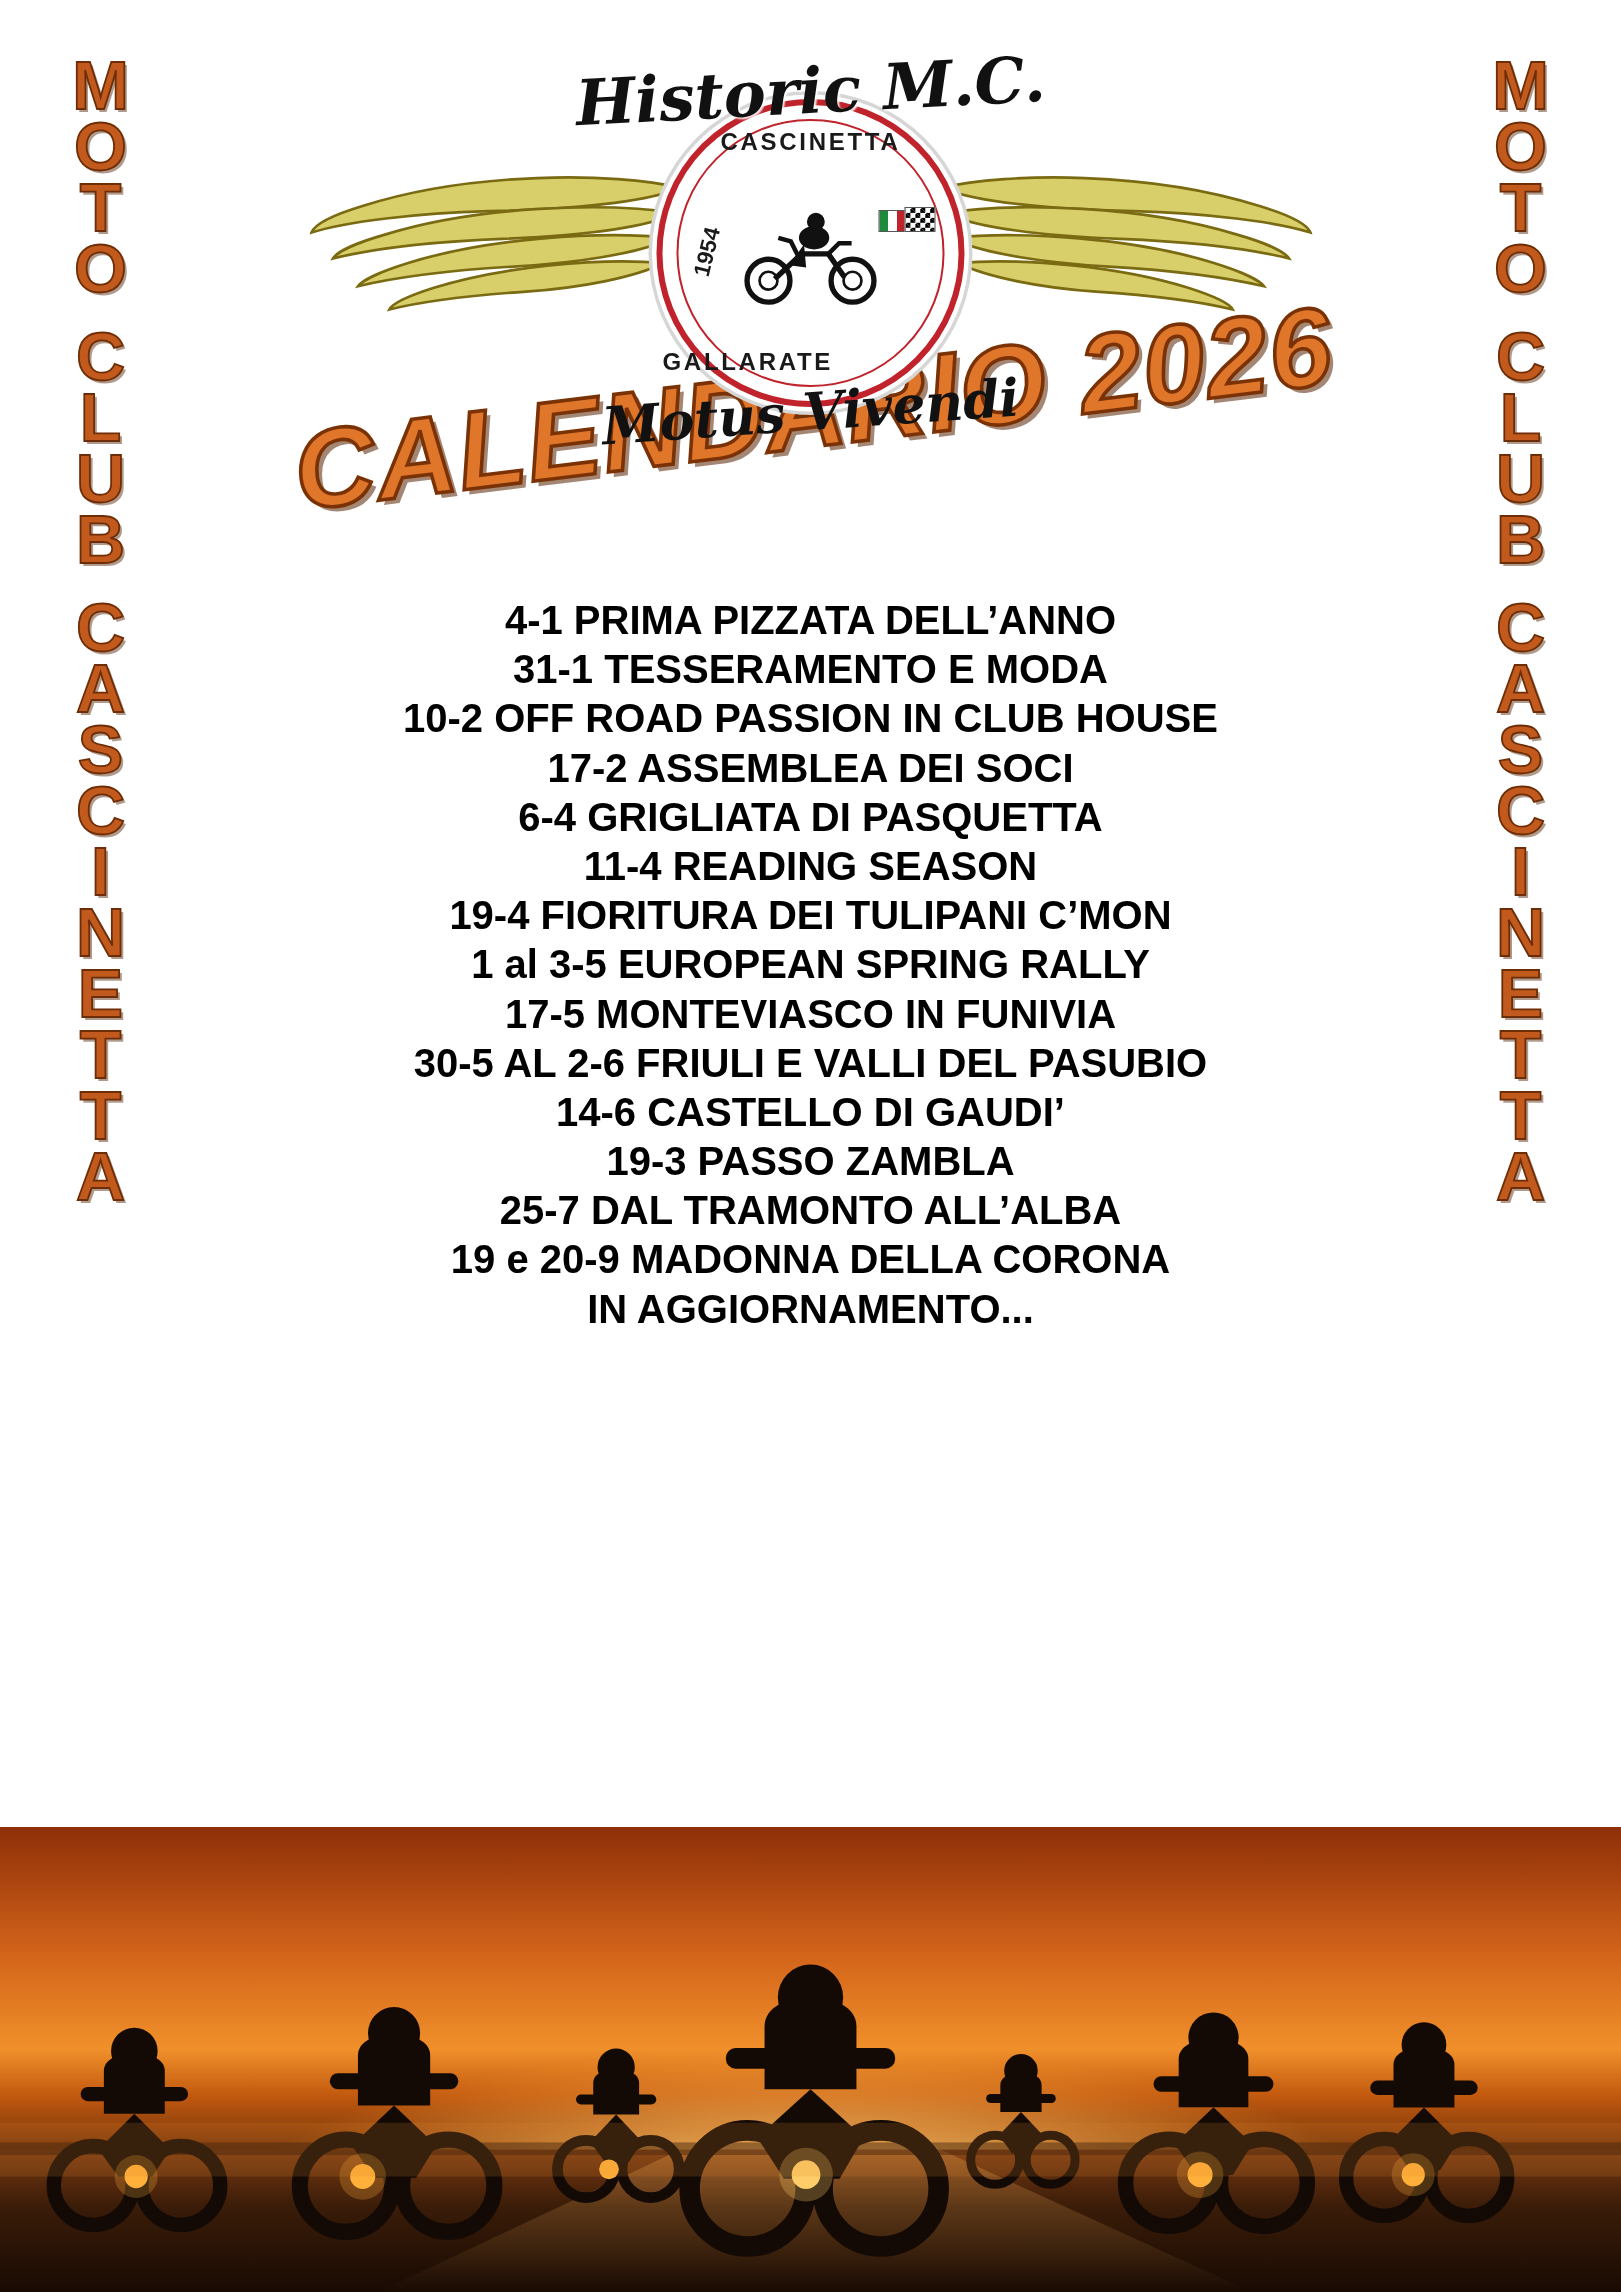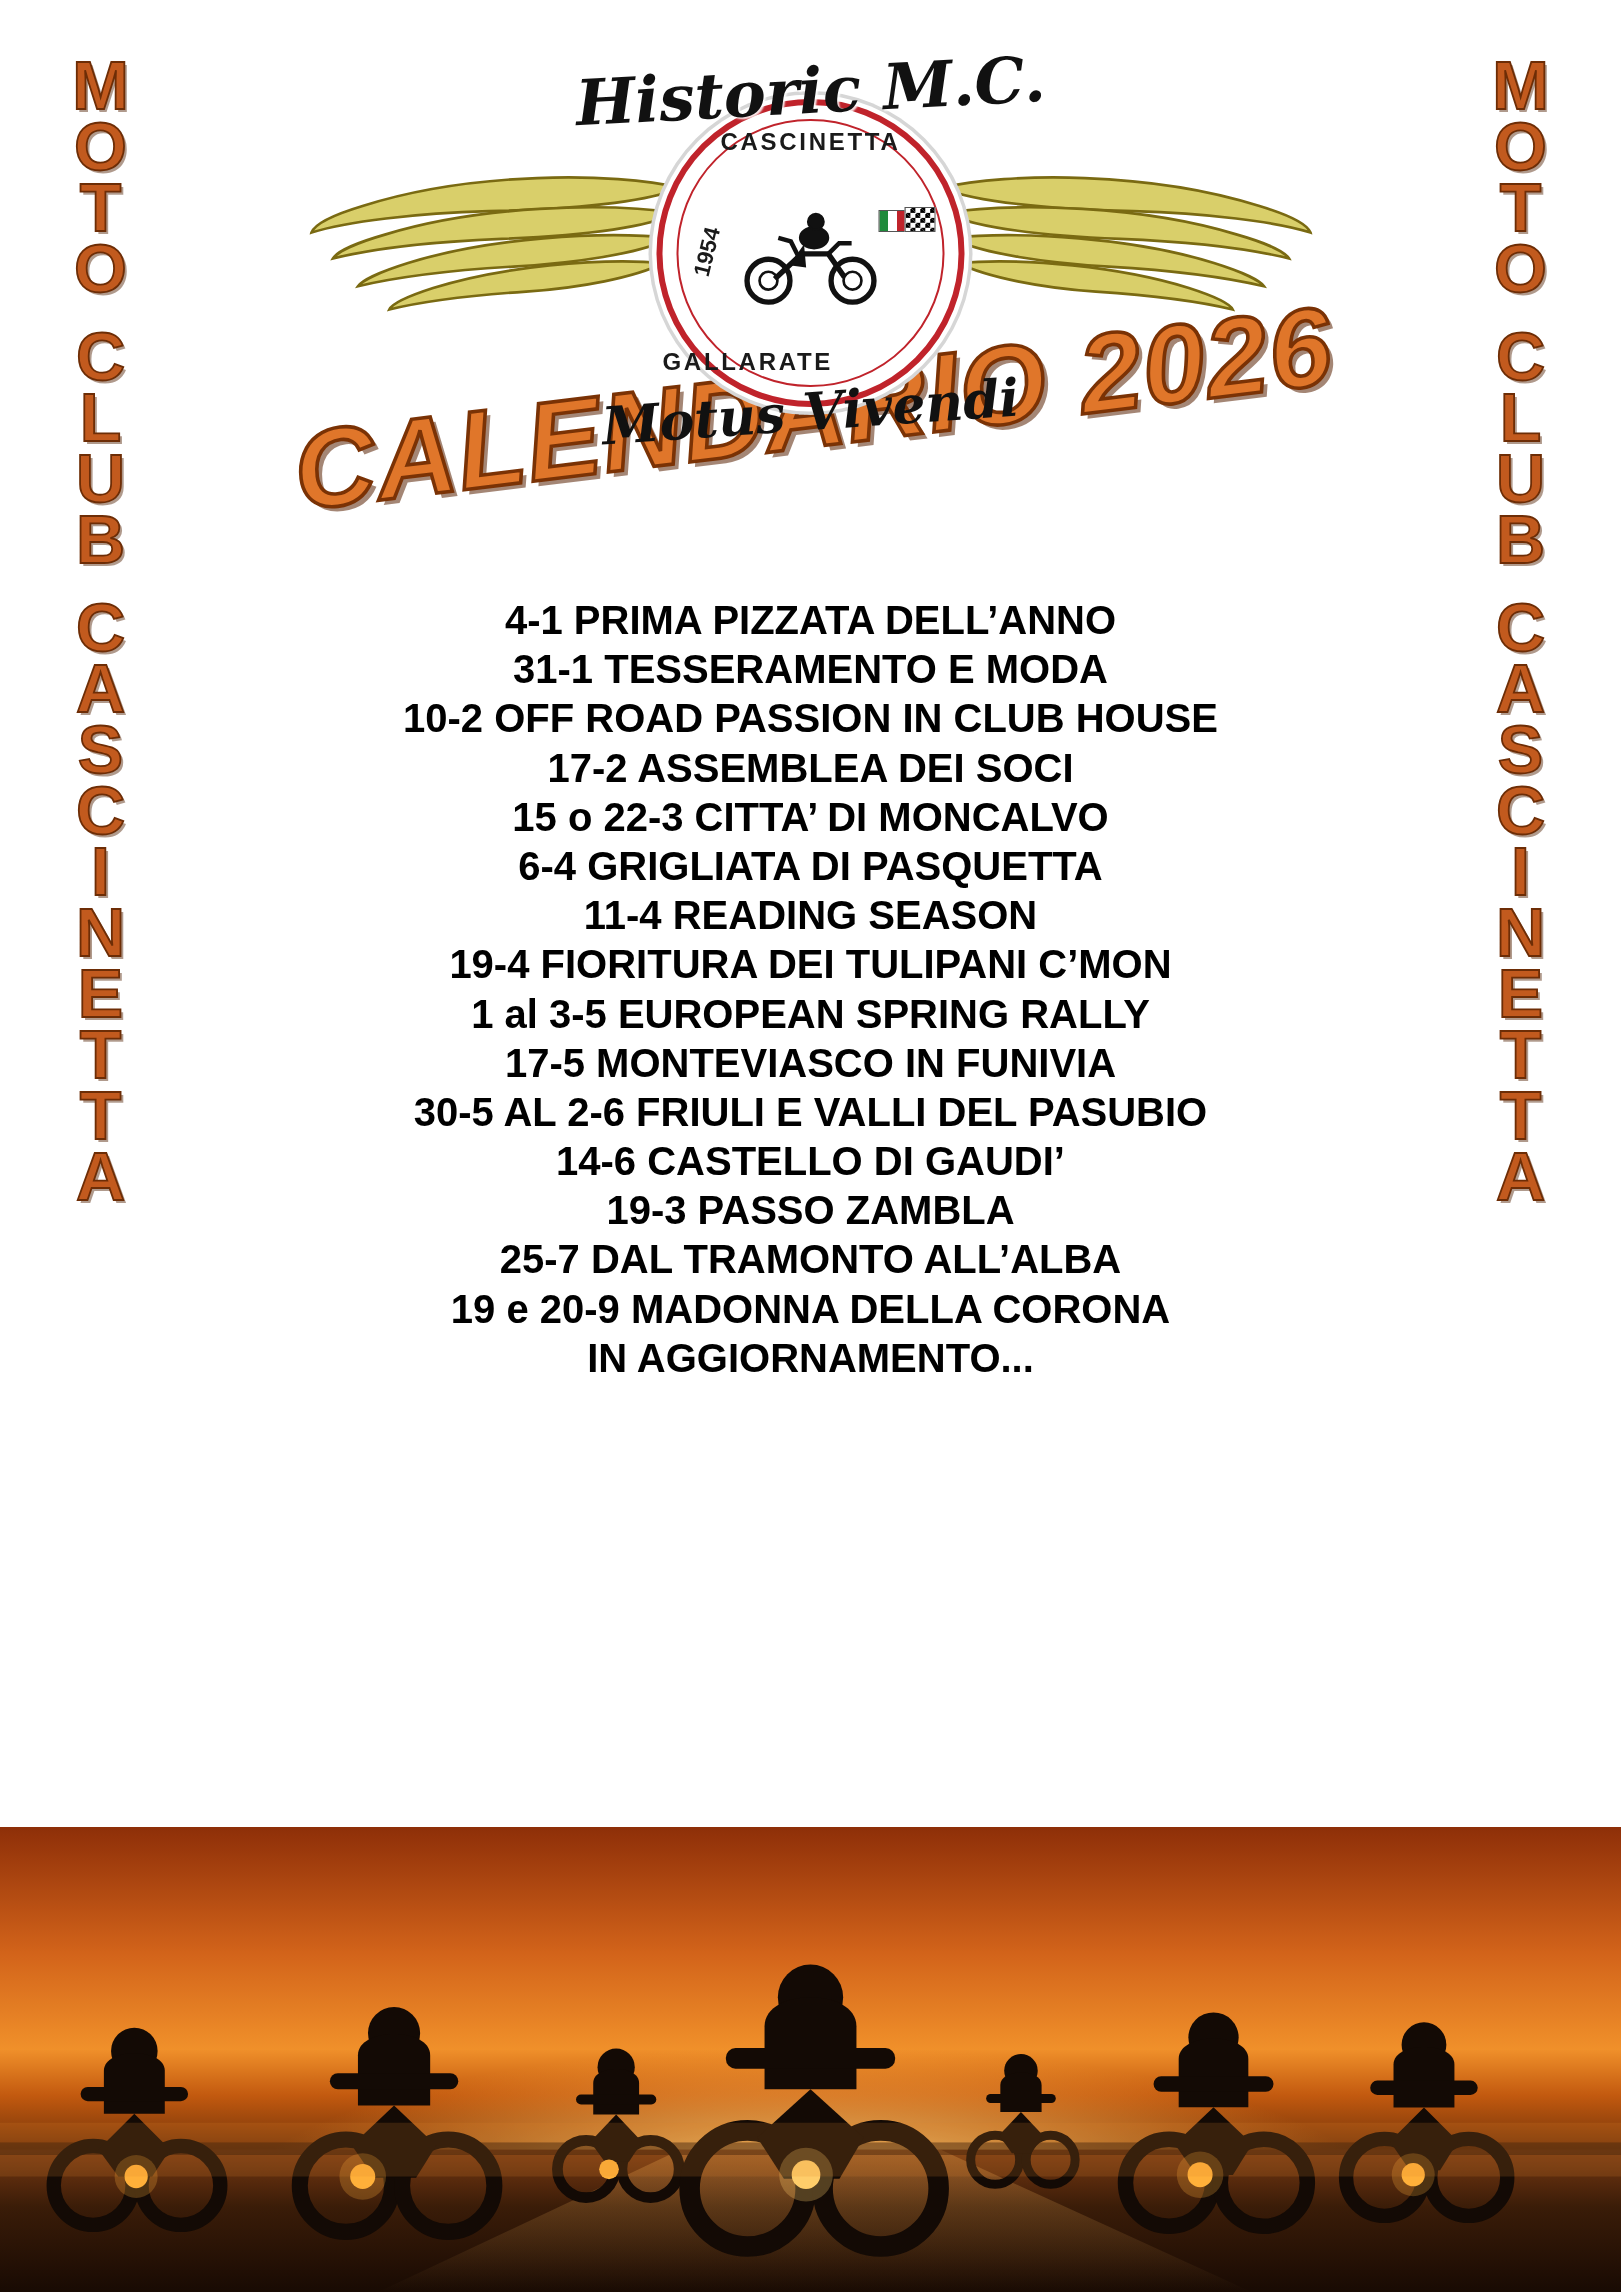--- a/index.html
+++ b/index.html
@@ -338,21 +338,20 @@
   <div class="script-bottom">Motus Vivendi</div>
 
   <div class="calendario">CALENDARIO 2026</div>
 </div>
 
 <div class="events">
   <div class="event-line">4-1 PRIMA PIZZATA DELL’ANNO</div>
   <div class="event-line">31-1 TESSERAMENTO E MODA</div>
   <div class="event-line">10-2 OFF ROAD PASSION IN CLUB HOUSE</div>
   <div class="event-line">17-2 ASSEMBLEA DEI SOCI</div>
-  <div class="event-line">15 o 22-3 CITTA’ DI MONCALVO</div>
   <div class="event-line">6-4 GRIGLIATA DI PASQUETTA</div>
   <div class="event-line">11-4 READING SEASON</div>
   <div class="event-line">19-4 FIORITURA DEI TULIPANI C’MON</div>
   <div class="event-line">1 al 3-5 EUROPEAN SPRING RALLY</div>
   <div class="event-line">17-5 MONTEVIASCO IN FUNIVIA</div>
   <div class="event-line">30-5 AL 2-6 FRIULI E VALLI DEL PASUBIO</div>
   <div class="event-line">14-6 CASTELLO DI GAUDI’</div>
   <div class="event-line">19-3 PASSO ZAMBLA</div>
   <div class="event-line">25-7 DAL TRAMONTO ALL’ALBA</div>
   <div class="event-line">19 e 20-9 MADONNA DELLA CORONA</div>

